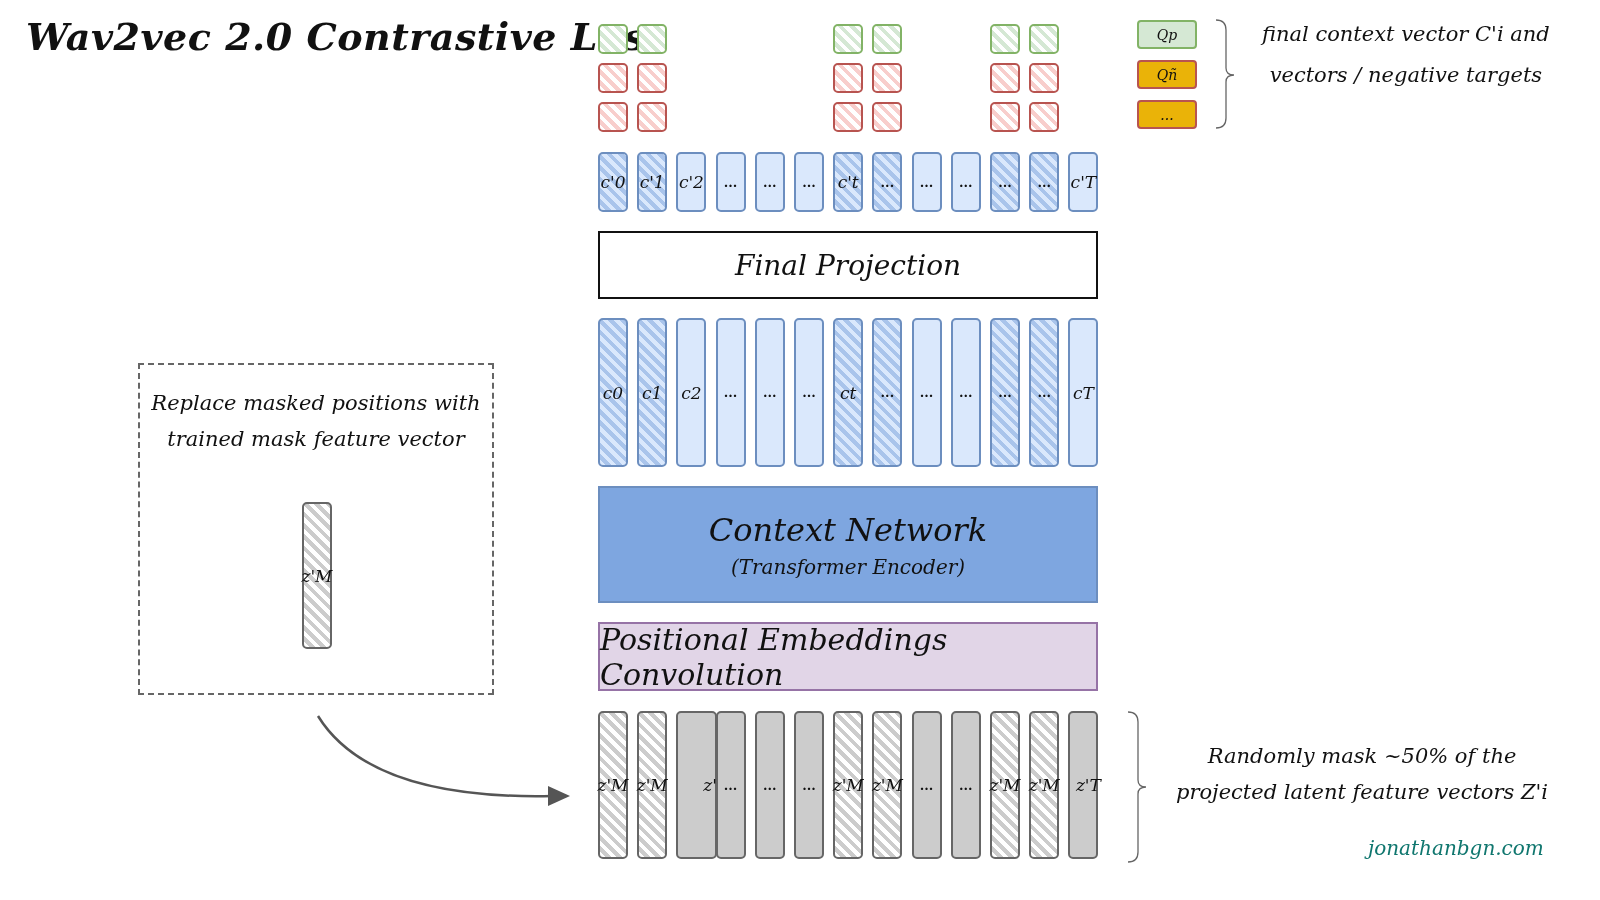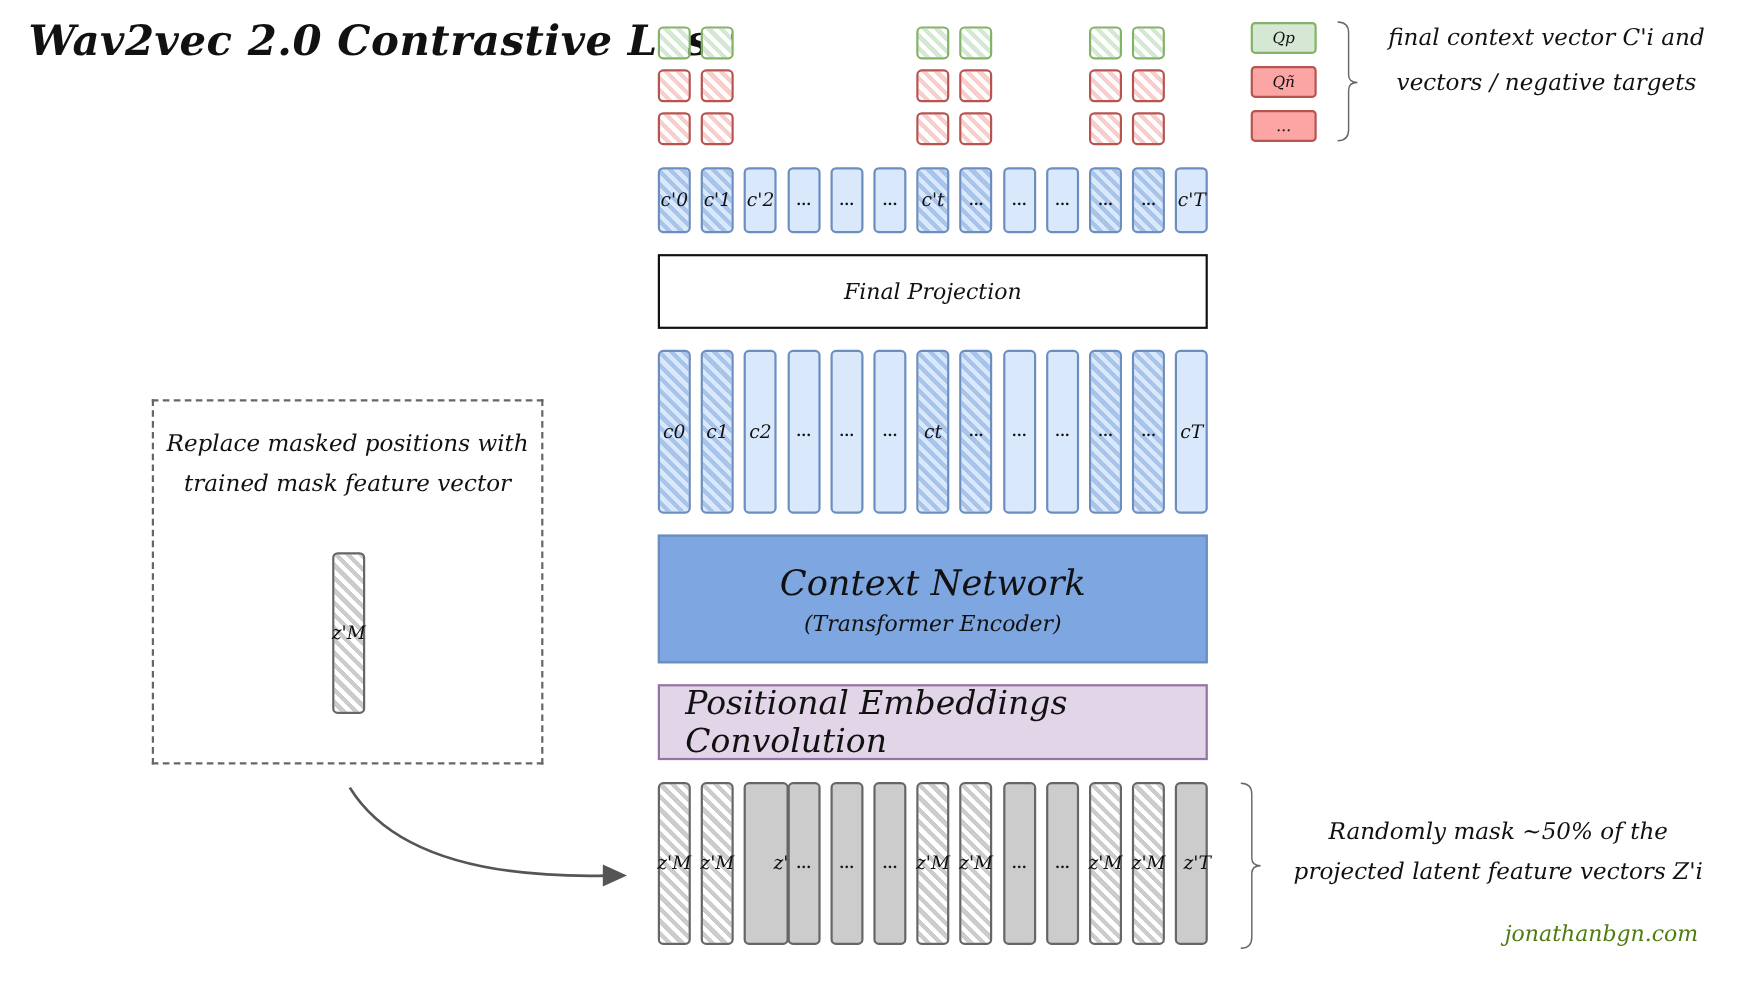--- a/index.html
+++ b/index.html
@@ -12,32 +12,32 @@
   .col.blue { border-color: #6c8ebf; background: #dae8fc; }
   .col.blue.hatch { background: repeating-linear-gradient(45deg, #dae8fc 0 4px, #a9c4eb 4px 8px); }
   .col.gray { border-color: #666; background: #cccccc; }
   .col.gray.hatch { background: repeating-linear-gradient(45deg, #ffffff 0 4px, #cccccc 4px 8px); }
   .col .dots { font-style: normal; font-size: 13px; font-weight: bold; }
   .sq { position: absolute; width: 30px; height: 30px; border: 2.5px solid; border-radius: 5px; box-sizing: border-box; }
   .sq.green { border-color: #82b366; background: repeating-linear-gradient(45deg, #ffffff 0 4px, #d5e8d4 4px 8px); }
   .sq.red { border-color: #b85450; background: repeating-linear-gradient(45deg, #ffffff 0 4px, #f8cecc 4px 8px); }
   .block { position: absolute; left: 598px; width: 500px; box-sizing: border-box; display: flex; flex-direction: column;
            align-items: center; justify-content: center; font-style: italic; }
-  #final-proj { top: 231px; height: 68px; border: 2.5px solid #111; background: #fff; font-size: 20px; }
+  #final-proj { top: 231px; height: 68px; border: 2.5px solid #111; background: #fff; font-size: 28px; }
   #context-net { top: 486px; height: 117px; border: 2px solid #6c8ebf; background: #7ea6e0; }
   #context-net .t1 { font-size: 32px; }
   #context-net .t2 { font-size: 20px; margin-top: 6px; }
-  #pos-emb { top: 622px; height: 69px; border: 2px solid #9673a6; background: #e1d5e7; font-size: 30px; padding-left: 23px; }
+  #pos-emb { top: 622px; height: 69px; border: 2px solid #9673a6; background: #e1d5e7; font-size: 30px; }
   .legend-box { position: absolute; left: 1137px; width: 60px; height: 29px; border: 2px solid; border-radius: 4px;
                 box-sizing: border-box; display: flex; align-items: center; justify-content: center; font-style: italic; font-size: 14px; }
   .legend-box.green { border-color: #82b366; background: #d5e8d4; }
-  .legend-box.red { border-color: #b85450; background: #fca5a5; }
+  .legend-box.red { border-color: #b85450; background: #eab308; }
   .note { position: absolute; font-style: italic; font-size: 21px; line-height: 41px; text-align: center; white-space: nowrap; }
   #mask-box { left: 138px; top: 363px; width: 356px; height: 332px; border: 2px dashed #666; box-sizing: border-box; }
-  #watermark { left: 1368px; top: 836px; font-size: 20px; font-style: italic; color: #4d7c0f; }
+  #watermark { left: 1368px; top: 836px; font-size: 20px; font-style: italic; color: #0f766e; }
   svg.overlay { position: absolute; left: 0; top: 0; }
 </style>
 </head>
 <body>
 
 <div id="title" class="abs">Wav2vec 2.0 Contrastive Loss</div>
 
 <div id="targets">
     <div class="sq green" style="left: 598px; top: 24px;"></div>
     <div class="sq red" style="left: 598px; top: 63px;"></div>

